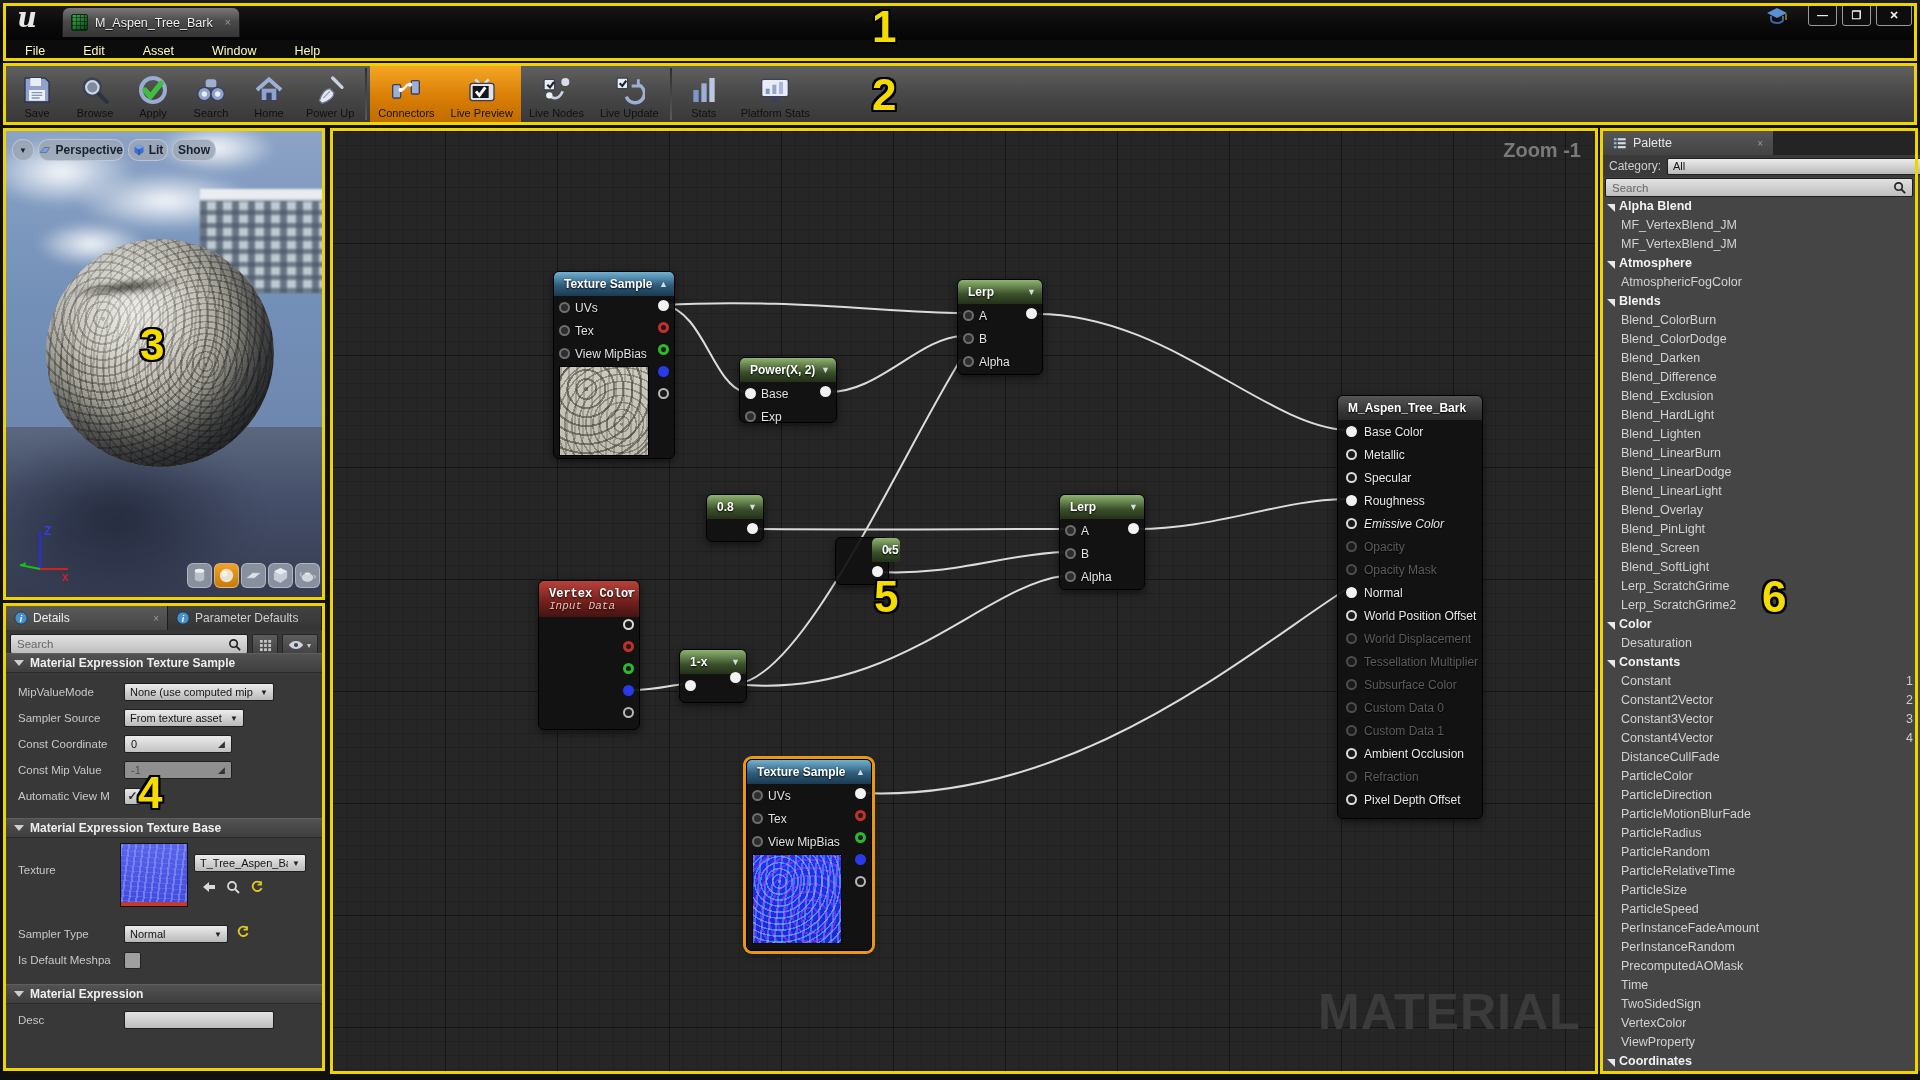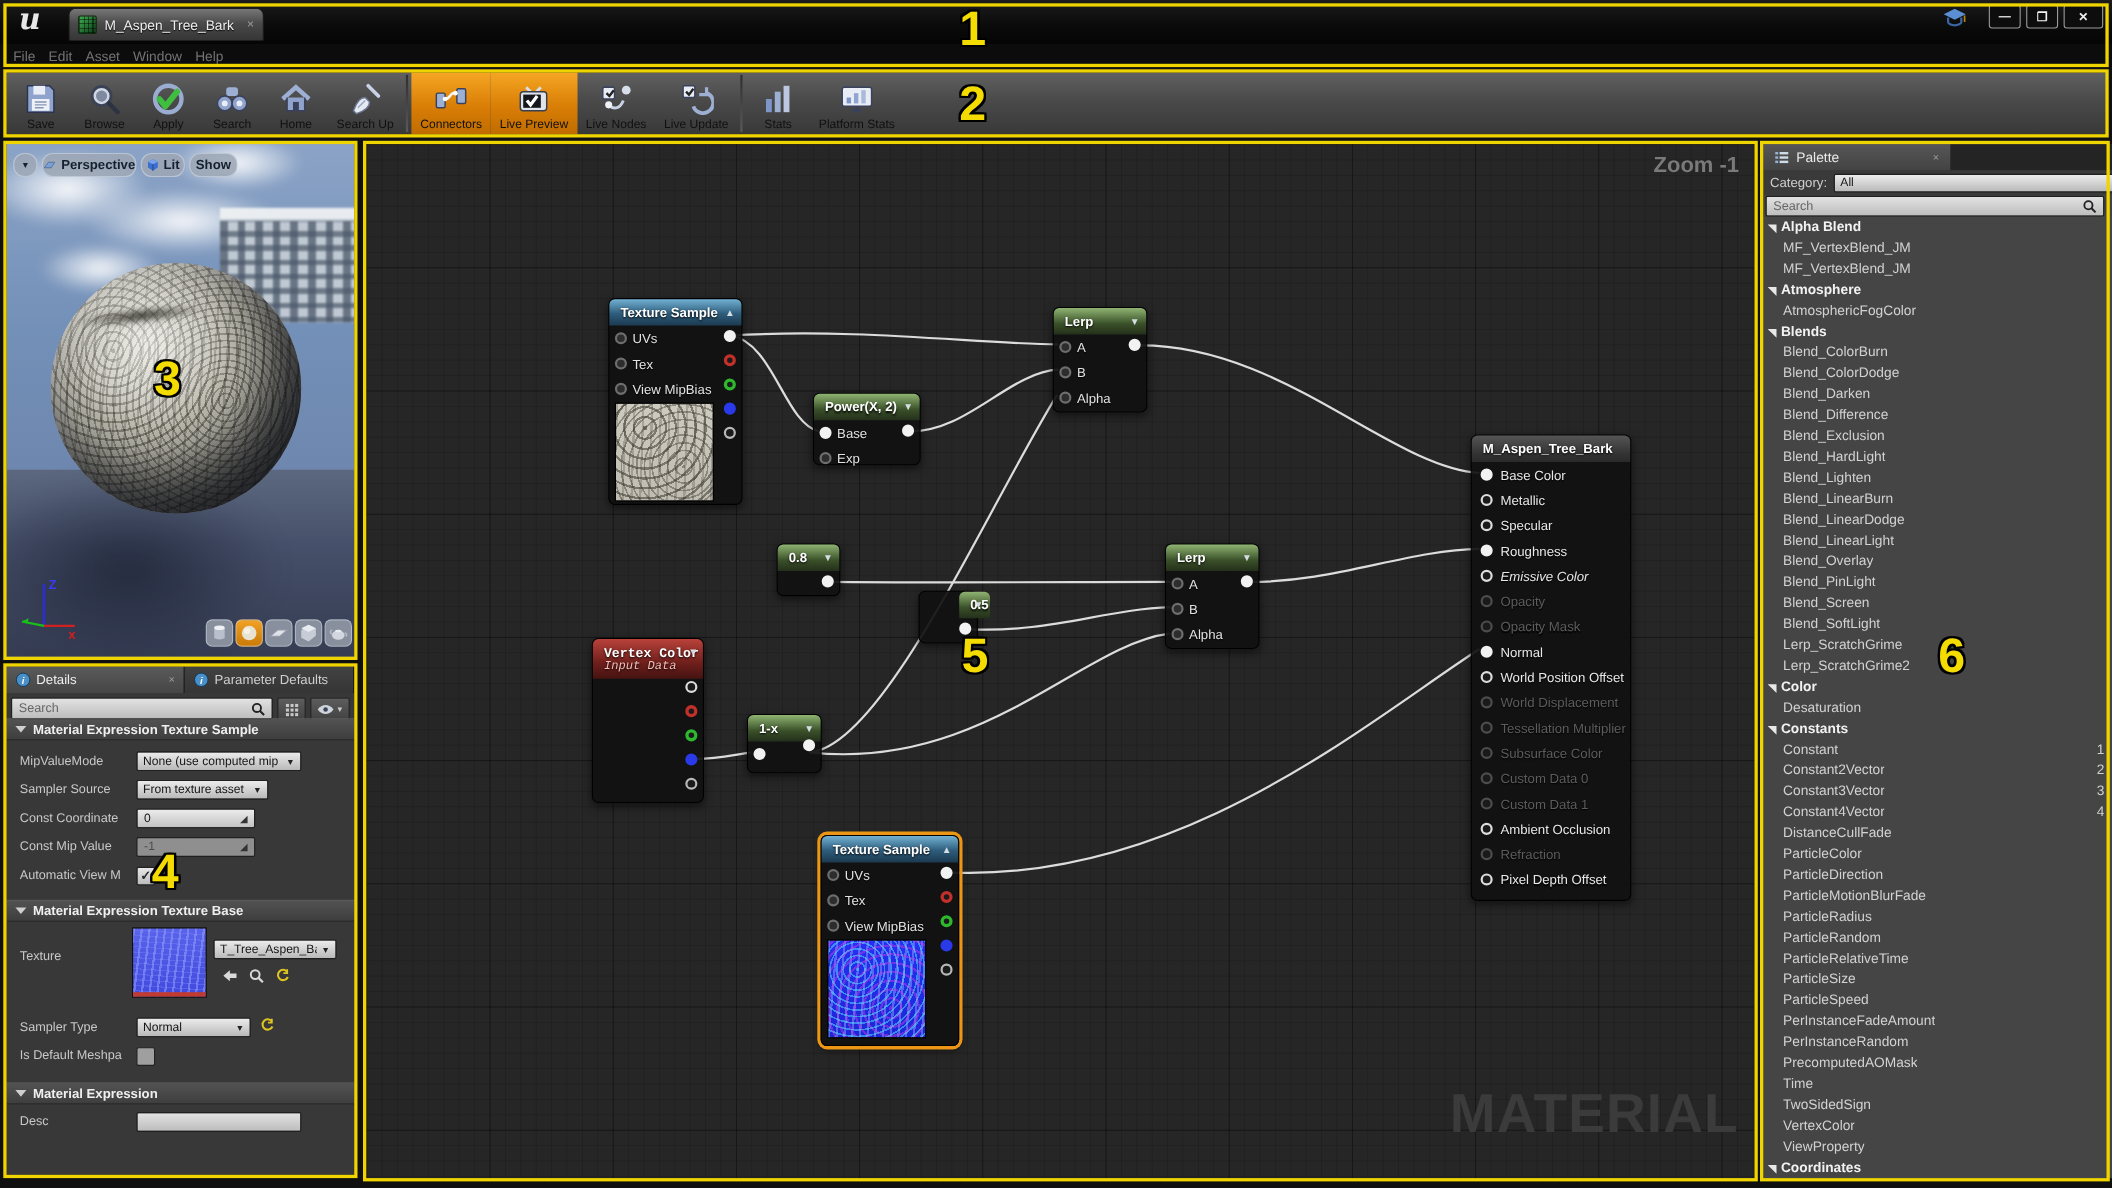--- a/index.html
+++ b/index.html
@@ -22,21 +22,21 @@
   #doc-tab .tab-label{font-size:12.5px;color:#efefef;text-shadow:0 1px 1px #000;white-space:nowrap;}
   .tab-close{color:#9a9a9a;font-size:11px;margin-left:auto;line-height:11px;}
   #win-controls{position:absolute;right:8px;top:4px;display:flex;gap:5px;align-items:center;}
   .win-btn{width:27px;height:20px;background:#0d0d0d;border:1px solid #9a9a9a;border-radius:3px;
     color:#f0f0f0;font-size:11px;font-weight:bold;display:flex;align-items:center;justify-content:center;}
   #tutorial-icon{width:24px;height:22px;margin-right:14px;}
 
   
   #menubar{position:absolute;left:0;top:40px;width:1920px;height:21px;background:#0c0c0c;
     display:flex;align-items:center;padding-left:6px;}
-  .menu-item{padding:0 6px;font-size:12.5px;color:#737373;}
+  .menu-item{padding:0 19px;font-size:12.5px;color:#fef9c3;}
 
   
   #toolbar{position:absolute;left:6px;top:66px;width:1908px;height:56px;
     background:linear-gradient(180deg,#606060,#4a4a4a 45%,#383838);display:flex;align-items:stretch;padding-left:2px;}
   .tb-btn{display:flex;flex-direction:column;align-items:center;justify-content:flex-end;
     padding:3px 8px 3px 8px;min-width:42px;}
   .tb-btn .tb-icon{width:32px;height:32px;margin-bottom:1px;}
   .tb-btn .tb-icon svg{width:32px;height:32px;}
   .tb-btn .tb-label{font-size:11px;color:#101010;white-space:nowrap;}
   .tb-btn.active{background:linear-gradient(180deg,#f5a623,#d97e06 55%,#c06c00);}
@@ -263,21 +263,21 @@
             <rect x="10" y="14" width="4" height="6" fill="#39415c"></rect>
           </svg></span>
         <div class="tb-label">Home</div>
       </div>
       <div class="tb-btn">
         <span class="tb-icon"><svg viewBox="0 0 24 24">
             <path d="M14 3l7 7" stroke="#c9d2e4" stroke-width="2.5" stroke-linecap="round"></path>
             <path d="M4 20c2-6 5-9 8-9l3 3c0 3-3 6-9 8z" fill="#e4e9f2" stroke="#6a7590"></path>
             <path d="M7 18l5-5" stroke="#9aa6c0"></path>
           </svg></span>
-        <div class="tb-label">Search Up</div>
+        <div class="tb-label">Power Up</div>
       </div>
       <div class="tb-sep"></div>
       <div class="tb-btn active">
         <span class="tb-icon"><svg viewBox="0 0 24 24">
             <rect x="2" y="8" width="6" height="10" rx="1" fill="#9db0d4" stroke="#39415c"></rect>
             <rect x="16" y="5" width="6" height="10" rx="1" fill="#9db0d4" stroke="#39415c"></rect>
             <path d="M8 12c4 0 3-5 7-4" fill="none" stroke="#f5f5f5" stroke-width="1.8"></path>
             <circle cx="8" cy="12" r="1.6" fill="#fff"></circle>
             <circle cx="15" cy="8" r="1.6" fill="#fff"></circle>
           </svg></span>

